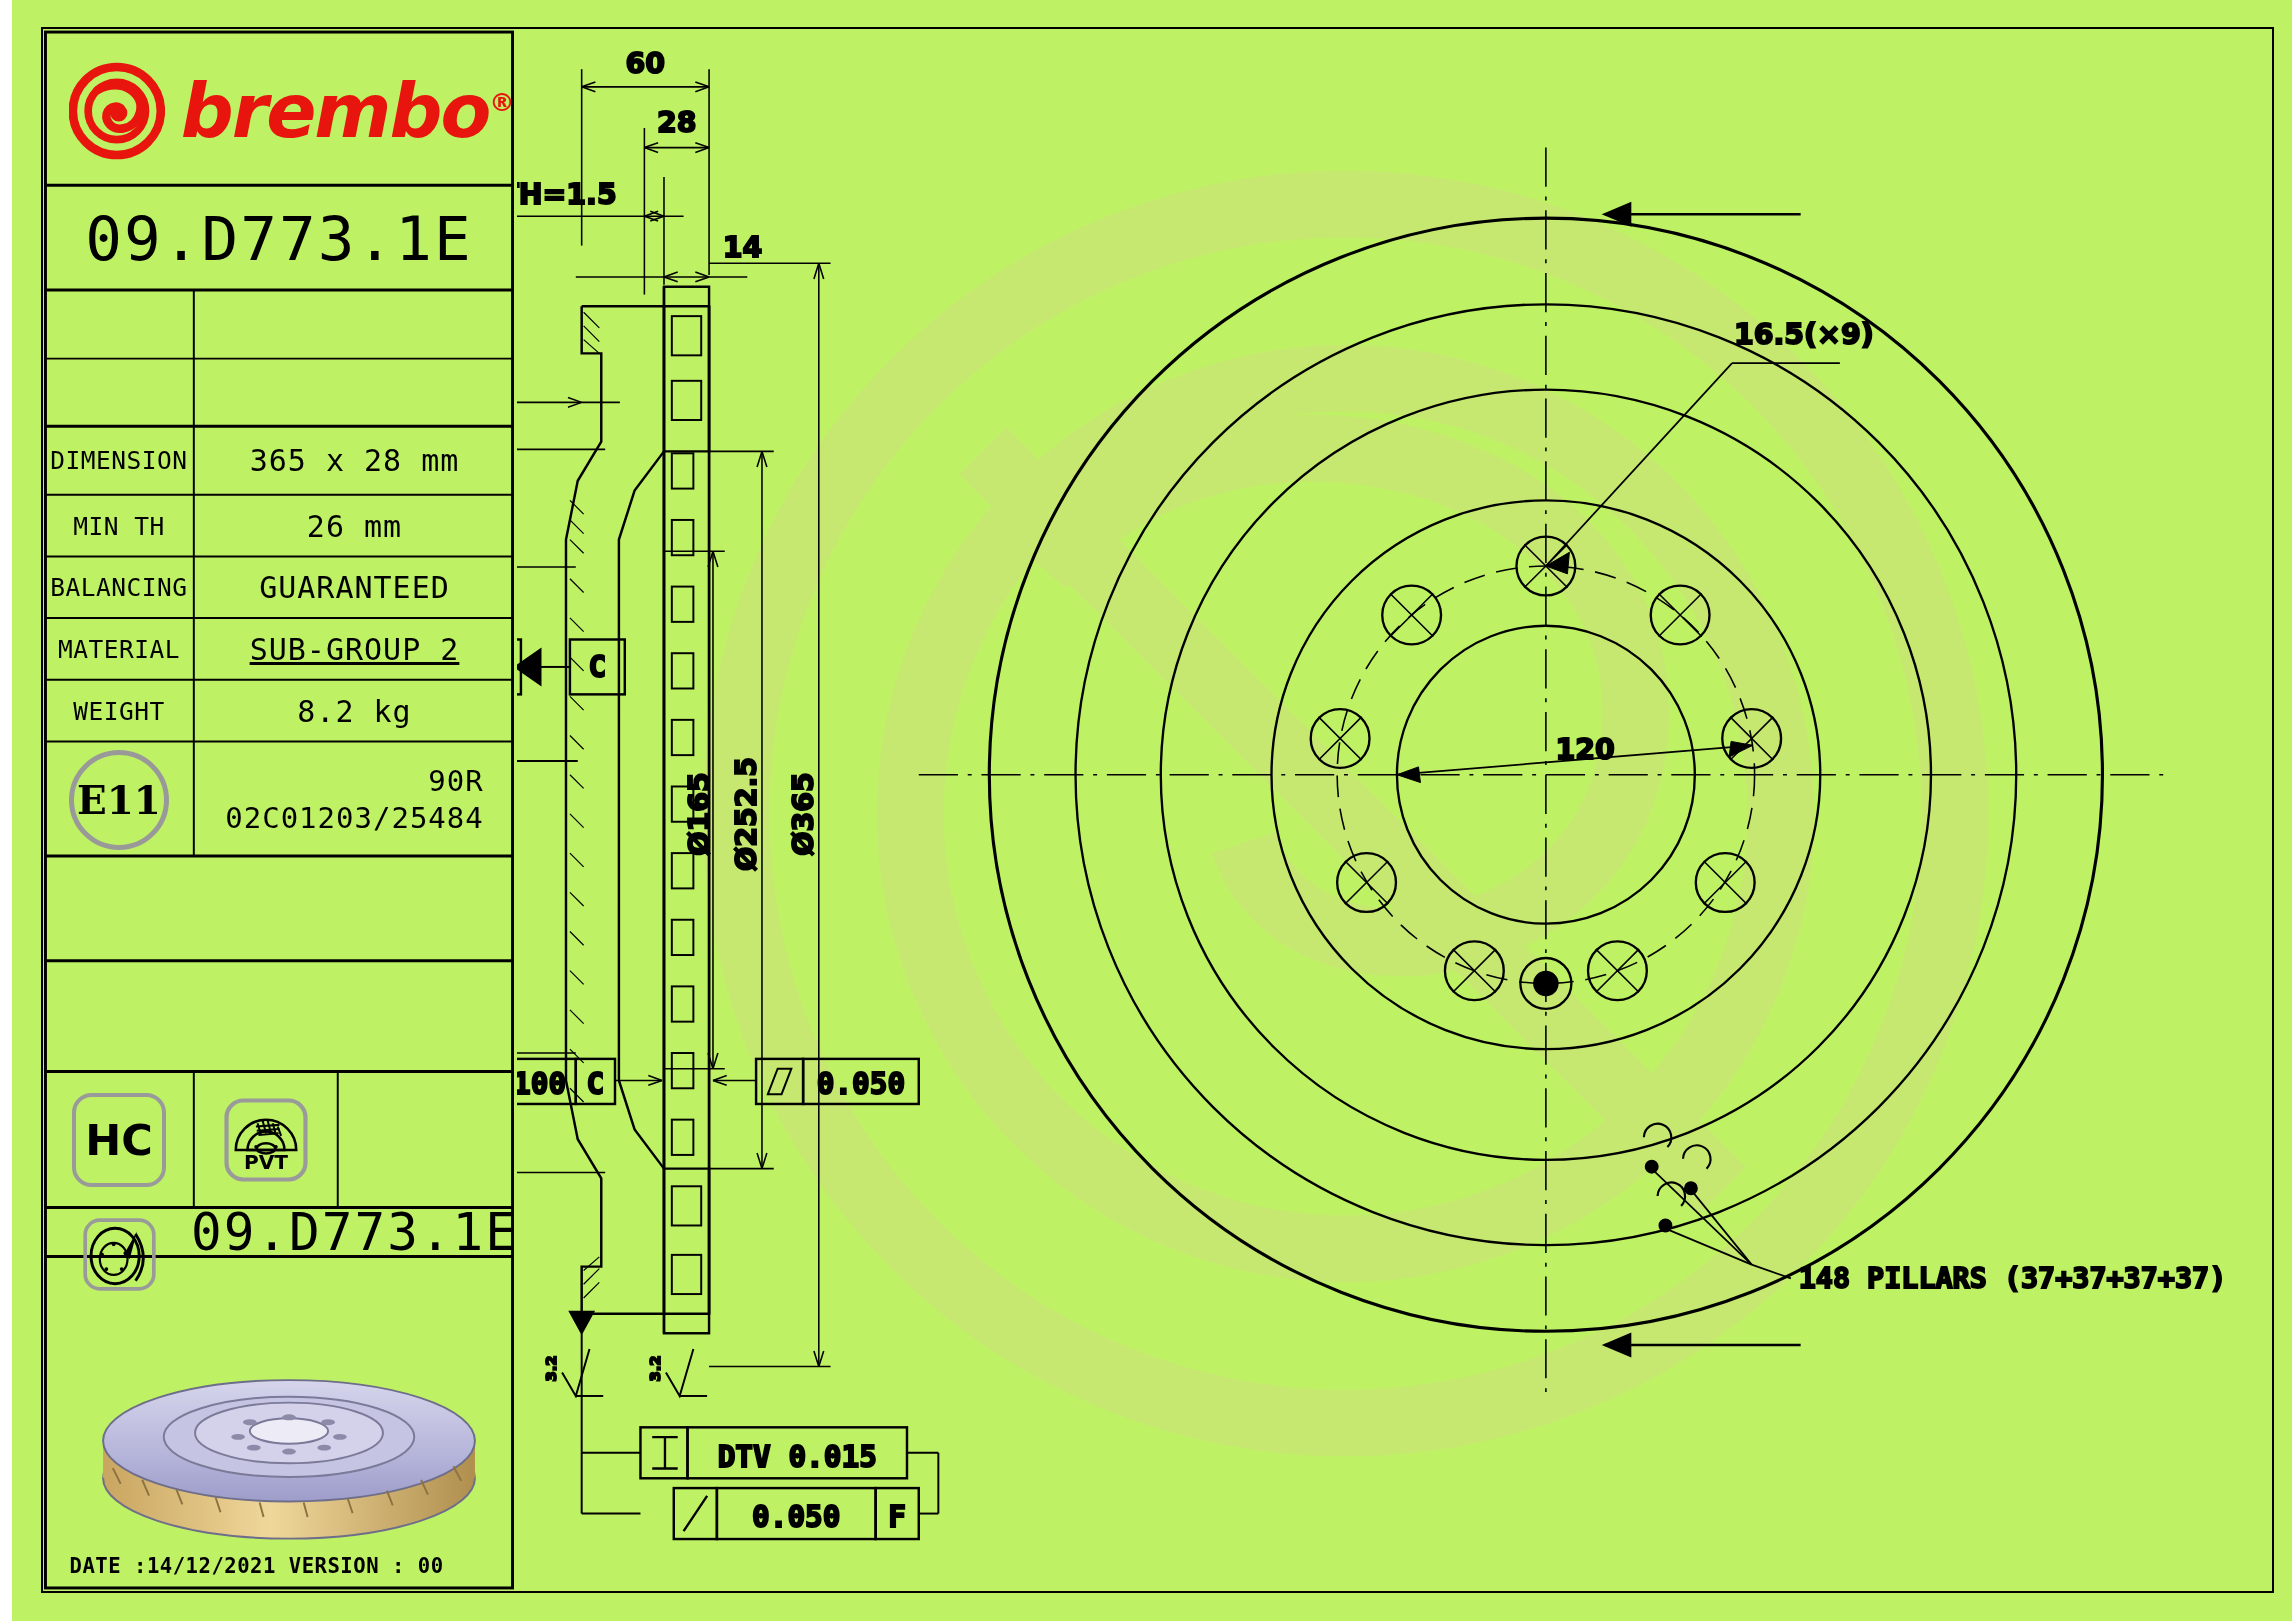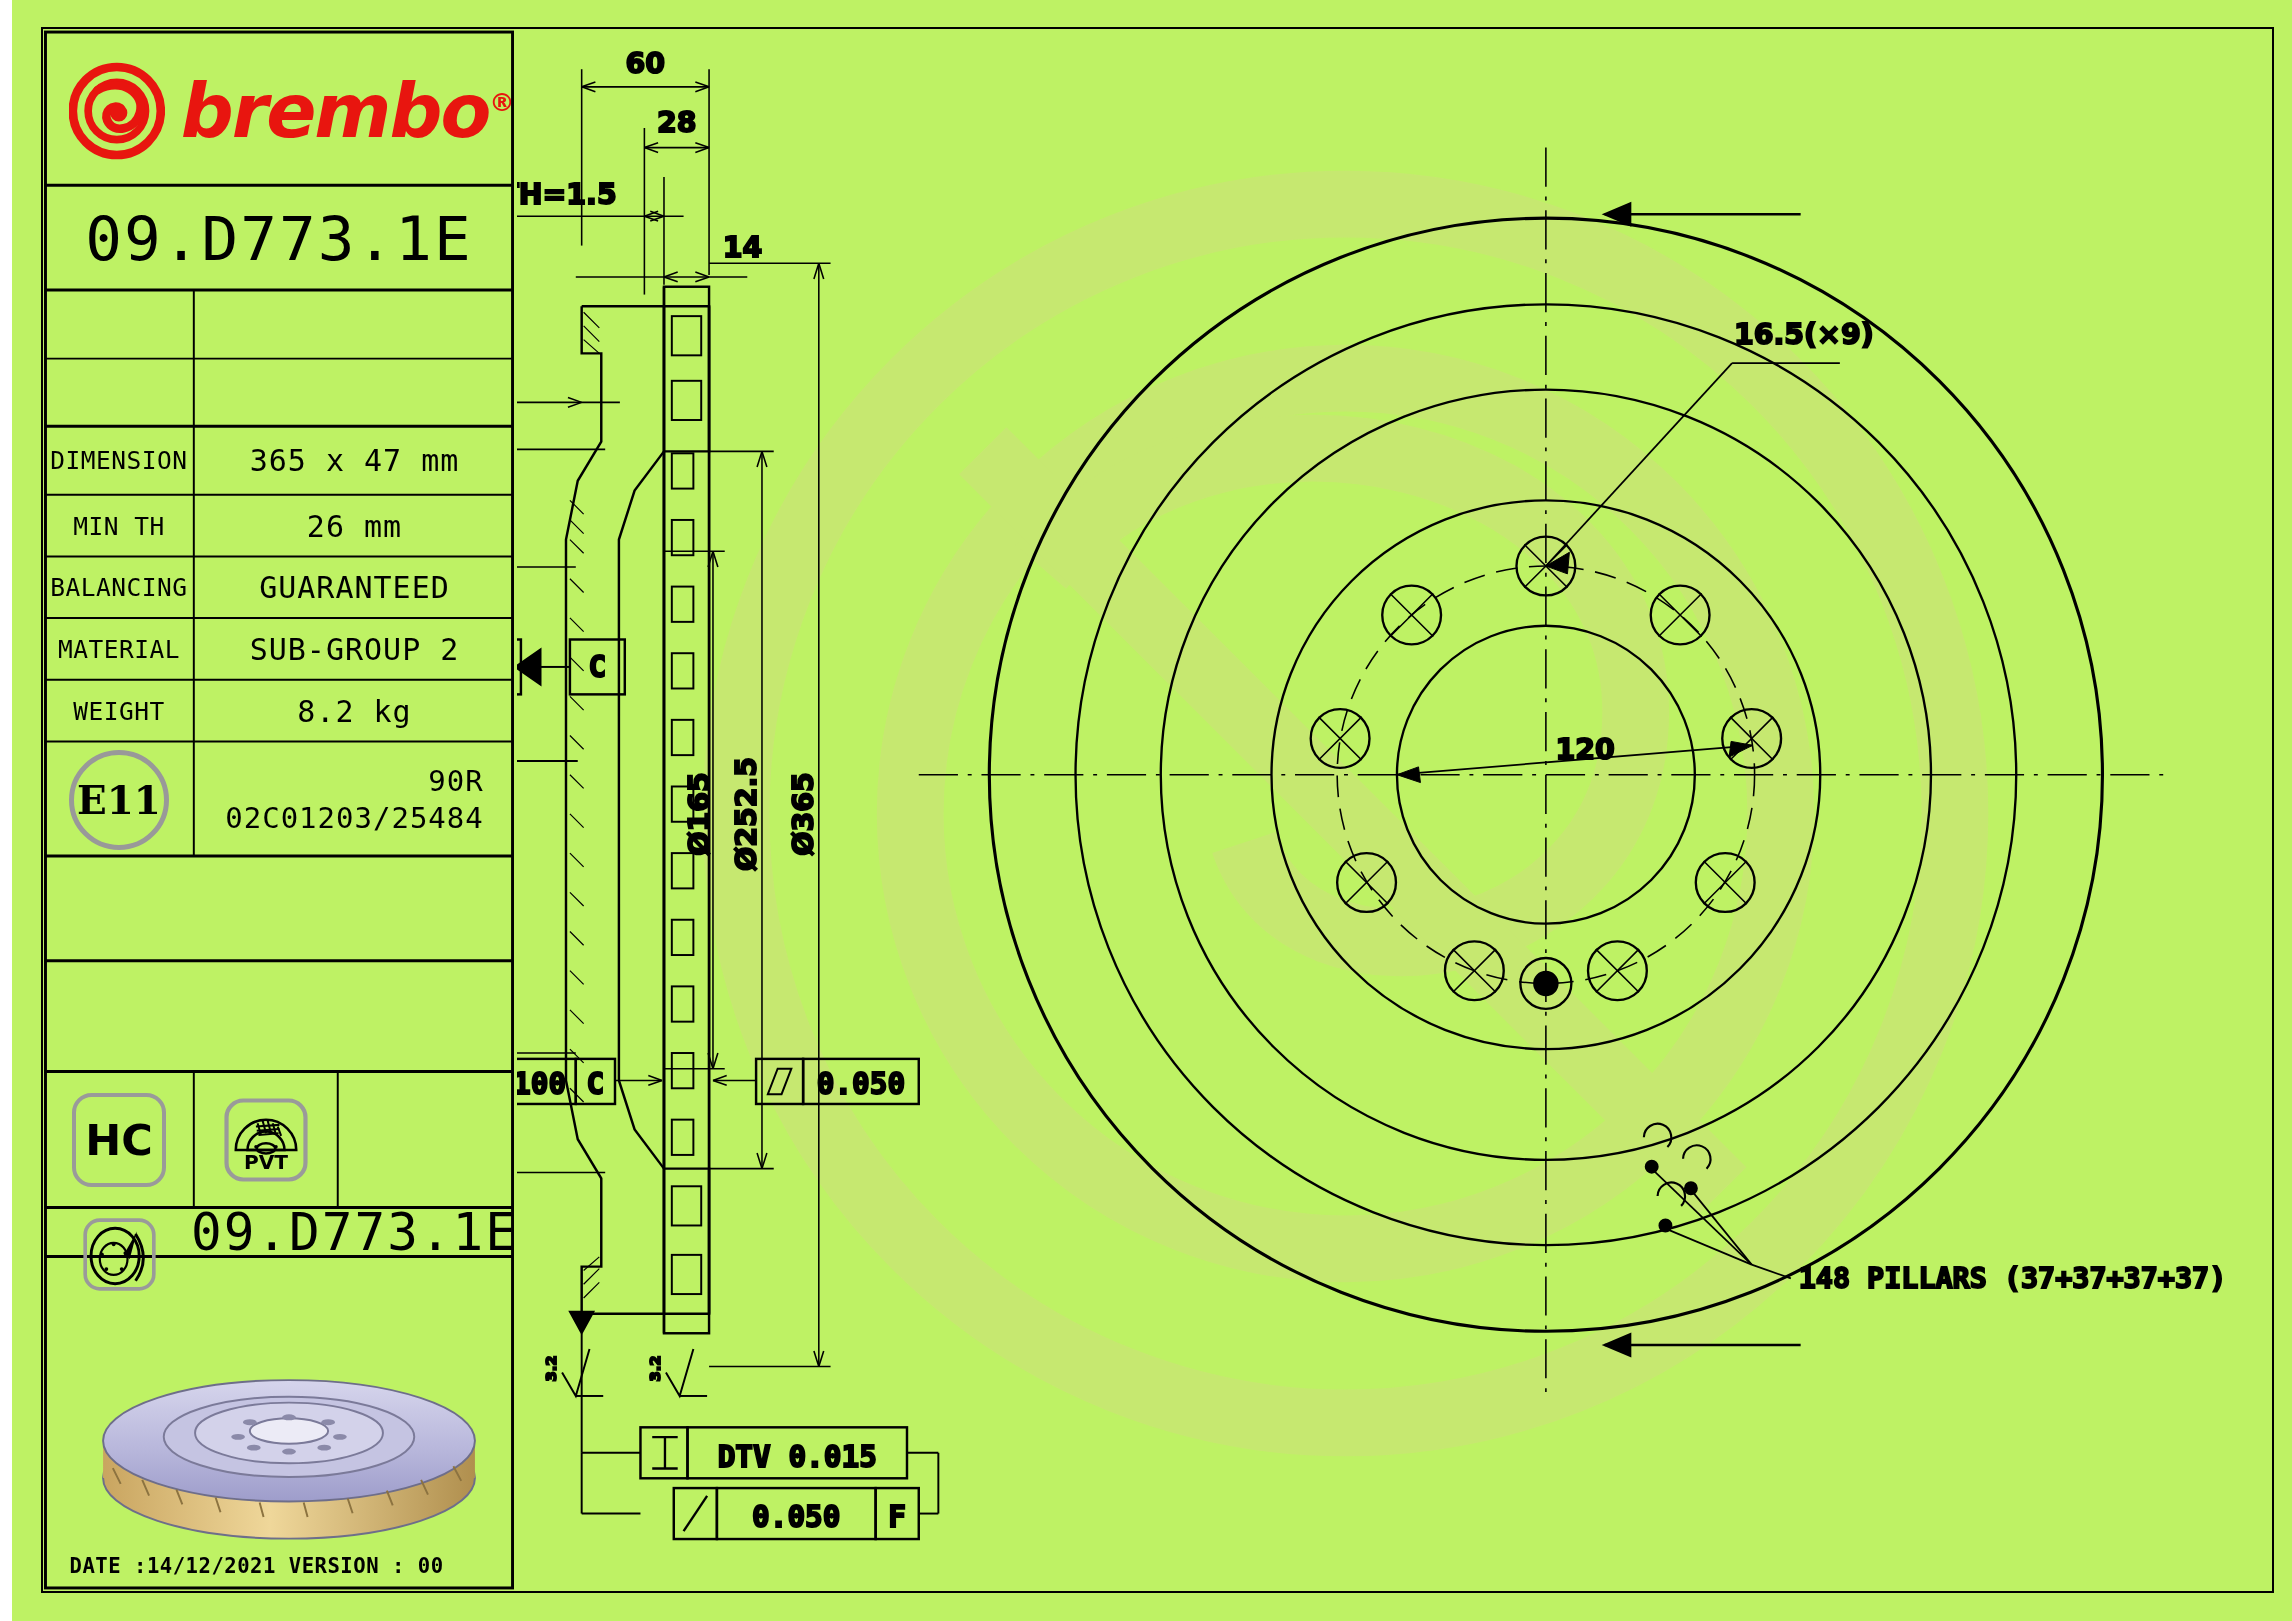--- a/index.html
+++ b/index.html
@@ -115,41 +115,41 @@
         <span class="lbl"></span>
       </div>
     <div class="cellR" style="left:150px;top:328px;width:321px;height:68px;">
         <span class="val"></span>
       </div>
 
     <div class="cellL" style="left:0;top:396px;width:150px;height:69px;">
         <span class="lbl">DIMENSION</span>
       </div>
     <div class="cellR" style="left:150px;top:396px;width:321px;height:69px;">
-        <span class="val">365 x 47 mm</span>
+        <span class="val">365 x 28 mm</span>
       </div>
 
     <div class="cellL" style="left:0;top:465px;width:150px;height:62px;">
         <span class="lbl">MIN TH</span>
       </div>
     <div class="cellR" style="left:150px;top:465px;width:321px;height:62px;">
         <span class="val">26 mm</span>
       </div>
 
     <div class="cellL" style="left:0;top:526px;width:150px;height:62px;">
         <span class="lbl">BALANCING</span>
       </div>
     <div class="cellR" style="left:150px;top:526px;width:321px;height:62px;">
         <span class="val">GUARANTEED</span>
       </div>
 
     <div class="cellL" style="left:0;top:588px;width:150px;height:62px;">
         <span class="lbl">MATERIAL</span>
       </div>
-    <div class="cellR" style="left:150px;top:588px;width:321px;height:62px;">
+    <div class="cellR" style="left:150px;top:588px;width:321px;height:62px;text-decoration:underline;">
         <span class="val">SUB-GROUP 2</span>
       </div>
 
     <div class="cellL" style="left:0;top:650px;width:150px;height:62px;">
         <span class="lbl">WEIGHT</span>
       </div>
     <div class="cellR" style="left:150px;top:650px;width:321px;height:62px;">
         <span class="val">8.2 kg</span>
       </div>
 

